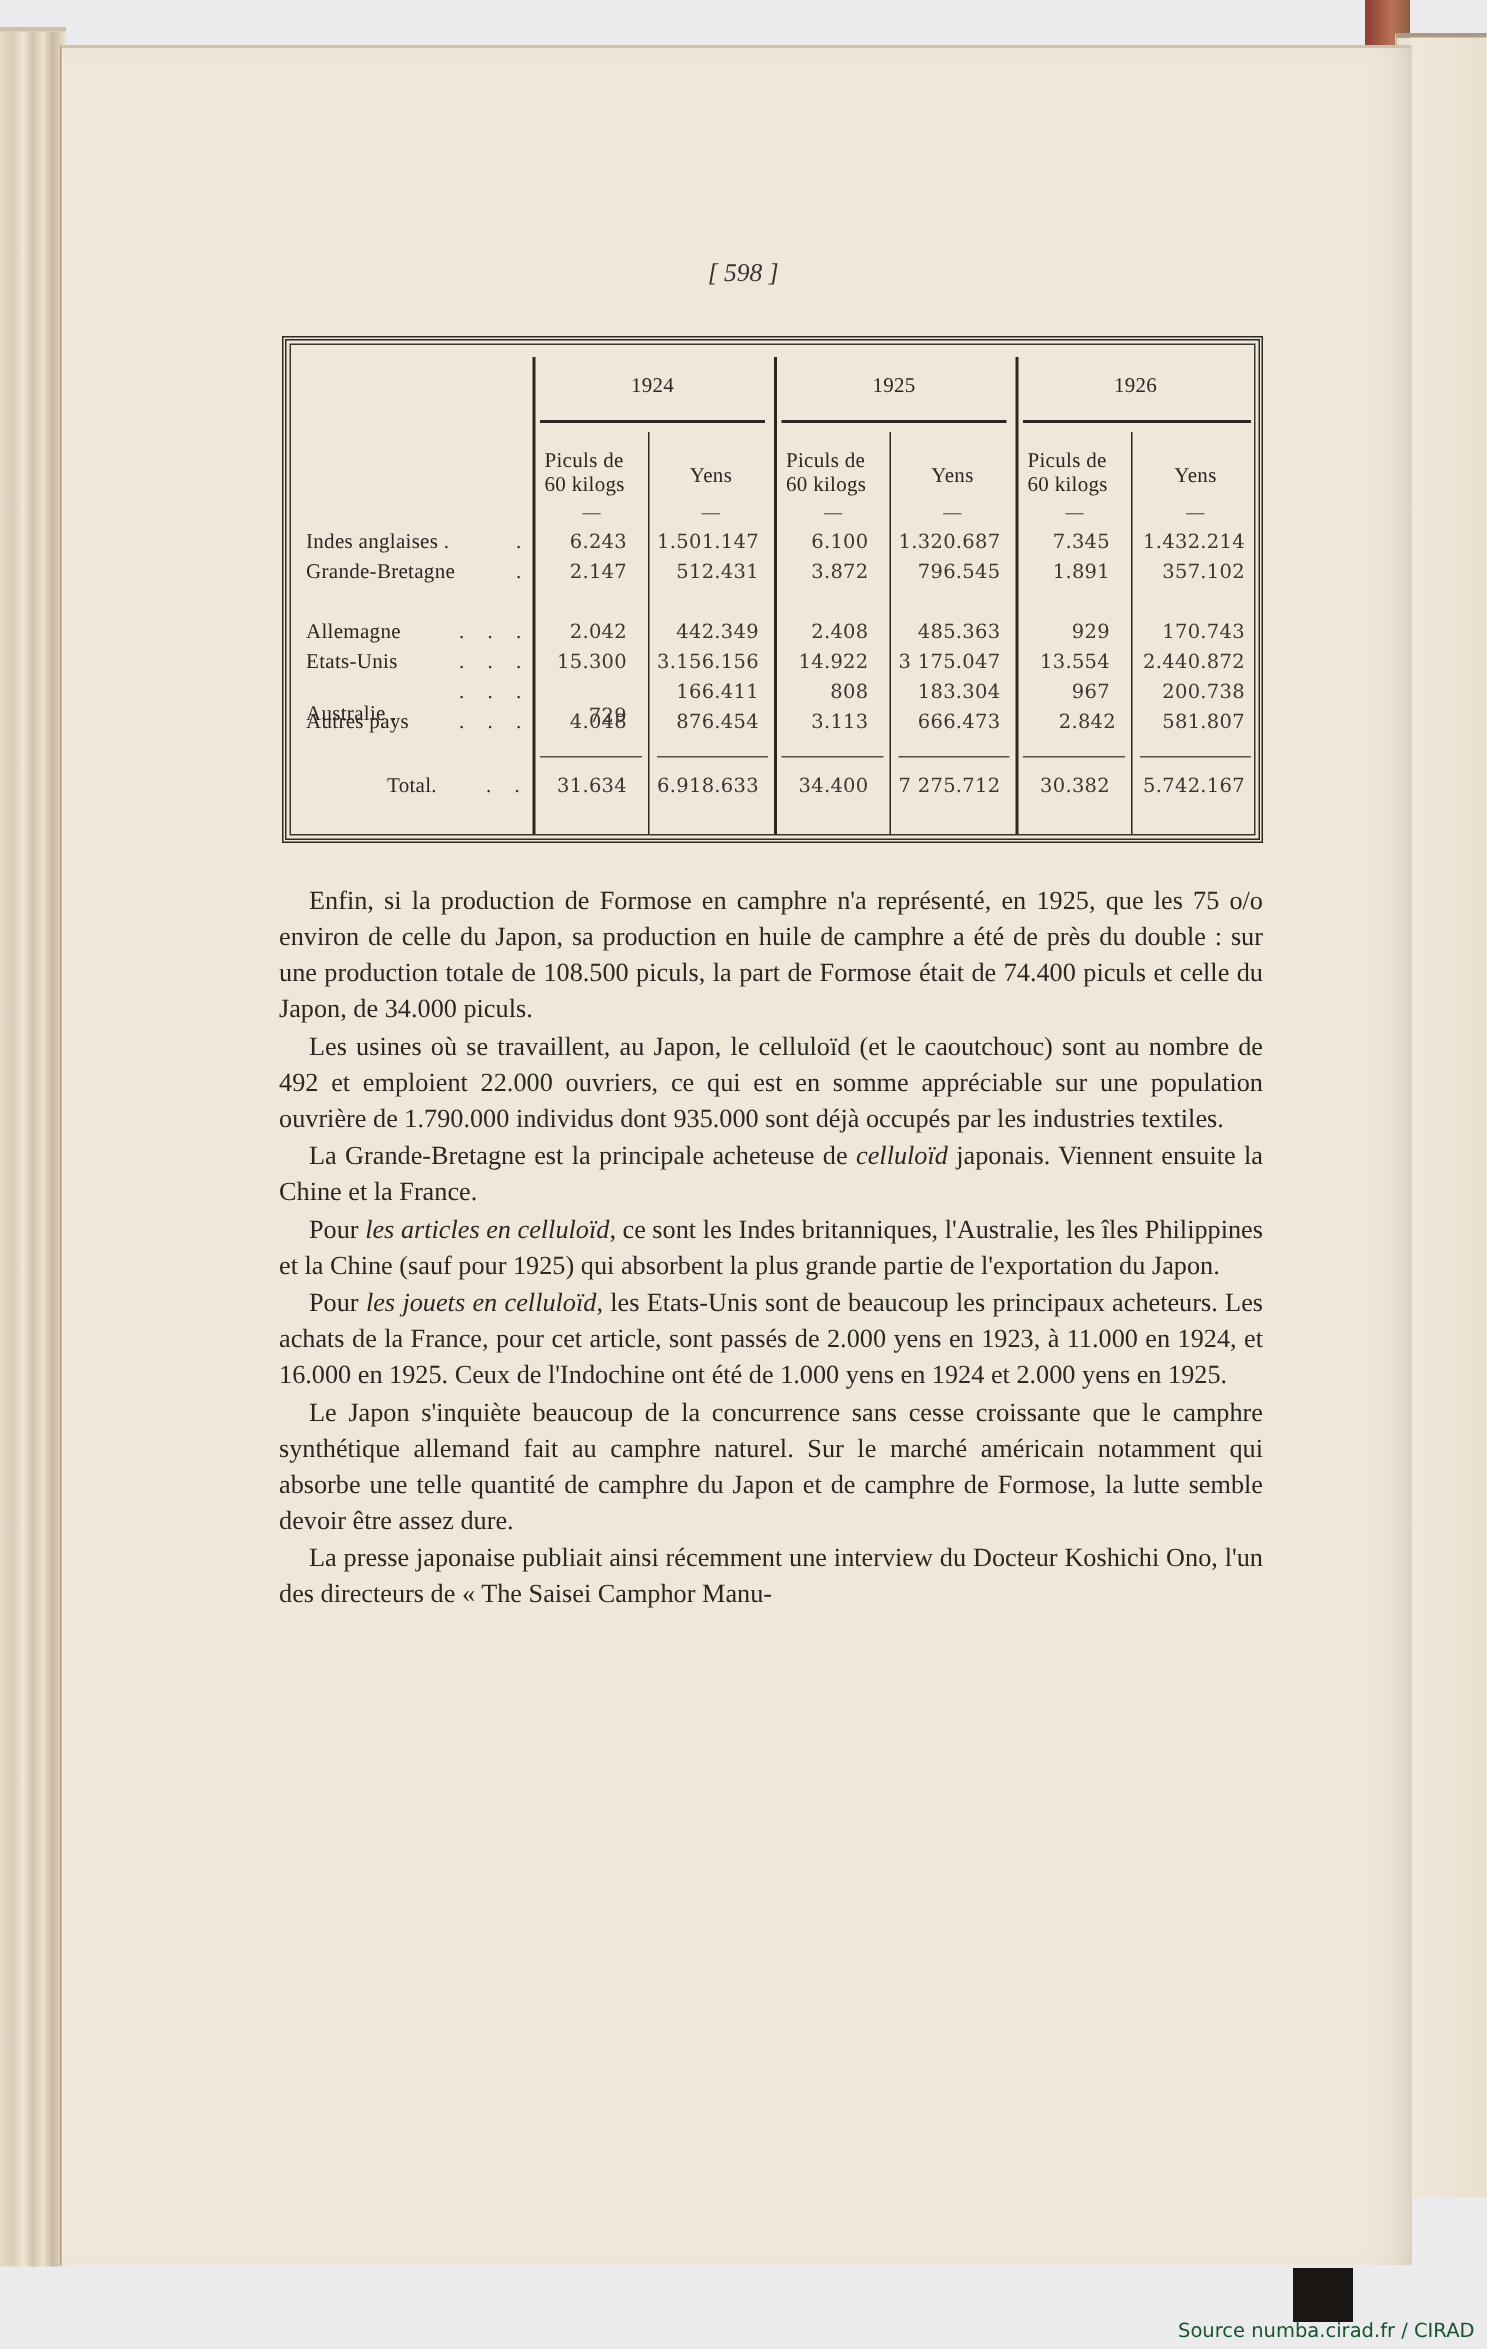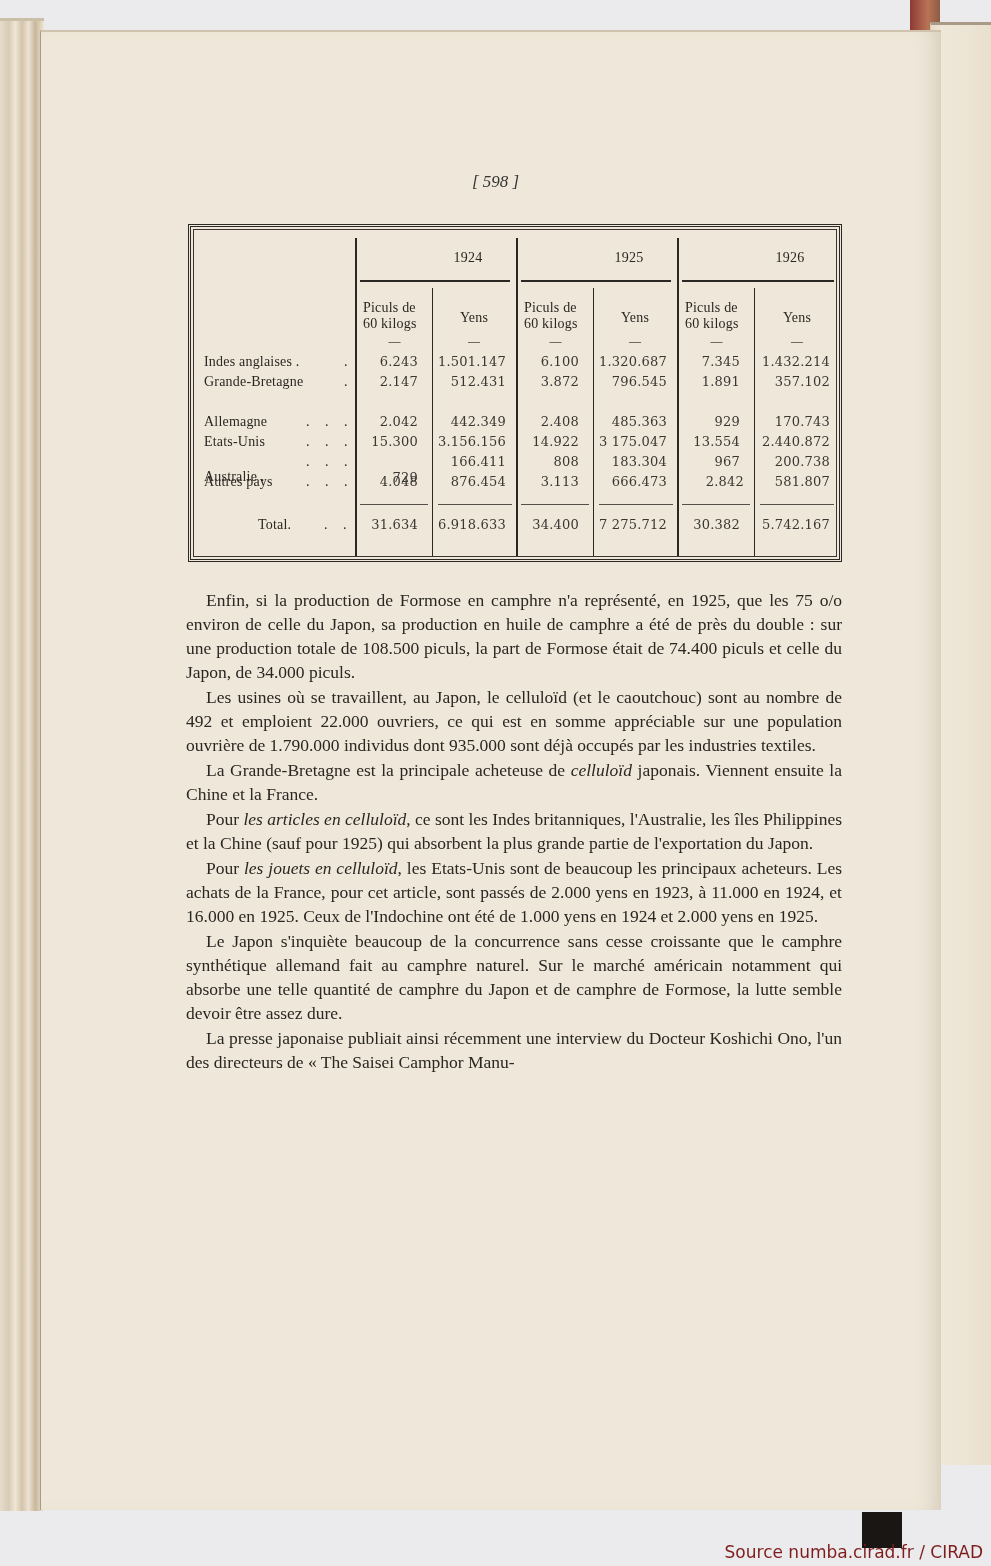--- a/index.html
+++ b/index.html
@@ -31,21 +31,21 @@
   .bookmark {
     position: absolute; left: 910px; top: 0; width: 30px; height: 34px;
     background: linear-gradient(90deg, #8e3a34, #b87456 60%, #8d5b42);
   }
   .spine-bottom {
     position: absolute; left: 862px; top: 1512px; width: 40px; height: 36px;
     background: #1a1614;
   }
   .footer-source {
     position: absolute; right: 8px; bottom: 4px;
-    font-family: "DejaVu Sans", sans-serif; font-size: 17px; color: #7f1d1d;
+    font-family: "DejaVu Sans", sans-serif; font-size: 13px; color: #14532d;
   }
 
   .page-number {
     position: absolute; left: 0; width: 100%; top: 172px; text-align: center;
     font-size: 17px; font-style: italic; color: #333;
   }
 
   
   .table-wrap {
     position: absolute; left: 188px; top: 224px; width: 654px; height: 338px;
@@ -54,21 +54,21 @@
   }
   .table-inner {
     position: relative; width: 100%; height: 100%;
     border: 1px solid #3a3530; box-sizing: border-box;
   }
   .vline { position: absolute; top: 8px; bottom: 0; width: 2px; background: #2b2723; }
   .vline.thin { width: 1px; }
   .hline { position: absolute; height: 2px; background: #2b2723; }
   .hline.thin { height: 1px; background: #55504a; }
   .cell { position: absolute; font-size: 14px; white-space: nowrap; letter-spacing: 0.2px; }
-  .yr { top: 20px; width: 156px; text-align: center; font-size: 14px; padding-left: 33px; }
+  .yr { top: 20px; width: 156px; text-align: center; font-size: 14px; }
   .unit { top: 70px; font-size: 14px; line-height: 16px; text-align: left; }
   .unit-yen { top: 80px; font-size: 14px; text-align: center; }
   .dash { top: 104px; font-size: 12px; text-align: center; }
   .rowlabel { left: 10px; font-size: 14px; }
   .dots { position: absolute; font-size: 14px; }
   .num { text-align: right; font-family: "DejaVu Serif", serif; font-size: 13px; color: #3a3632; }
 
   
   .body-text {
     position: absolute; left: 186px; top: 588px; width: 656px;

